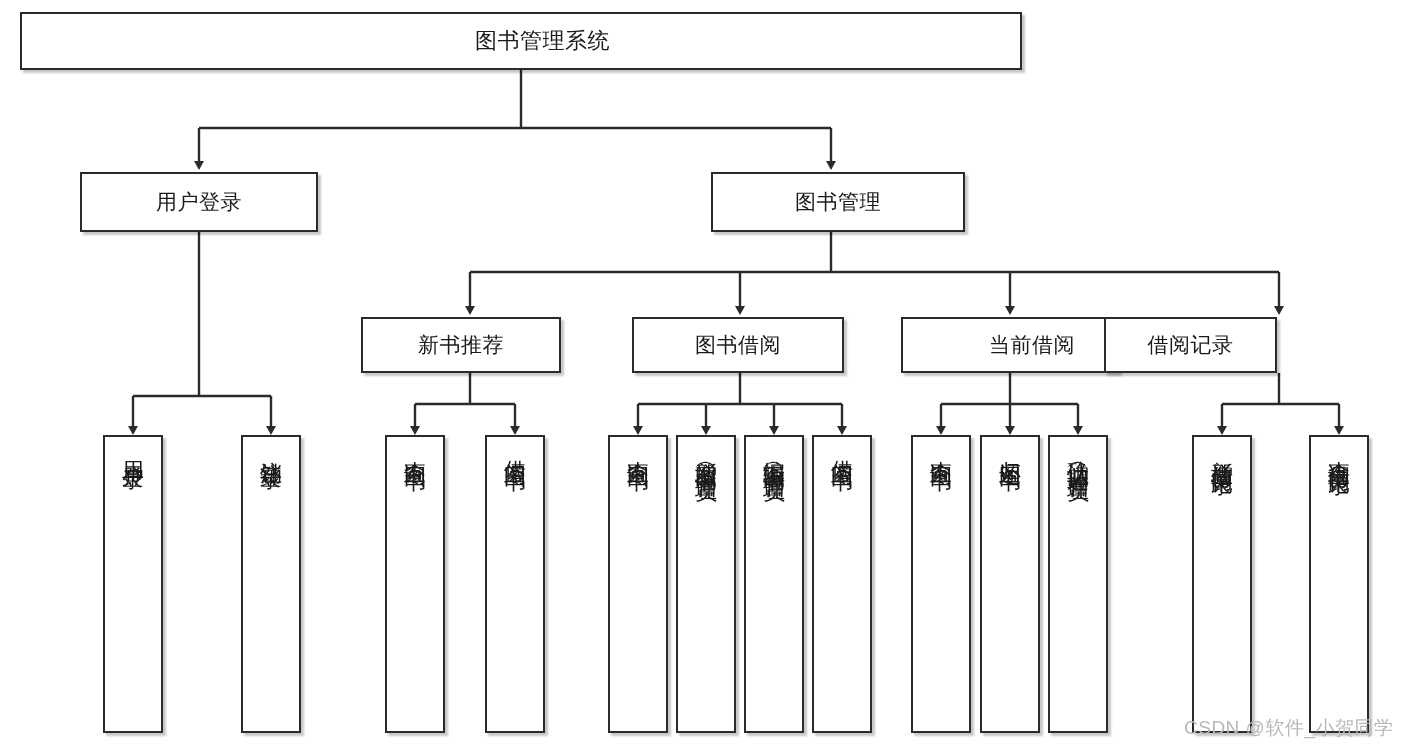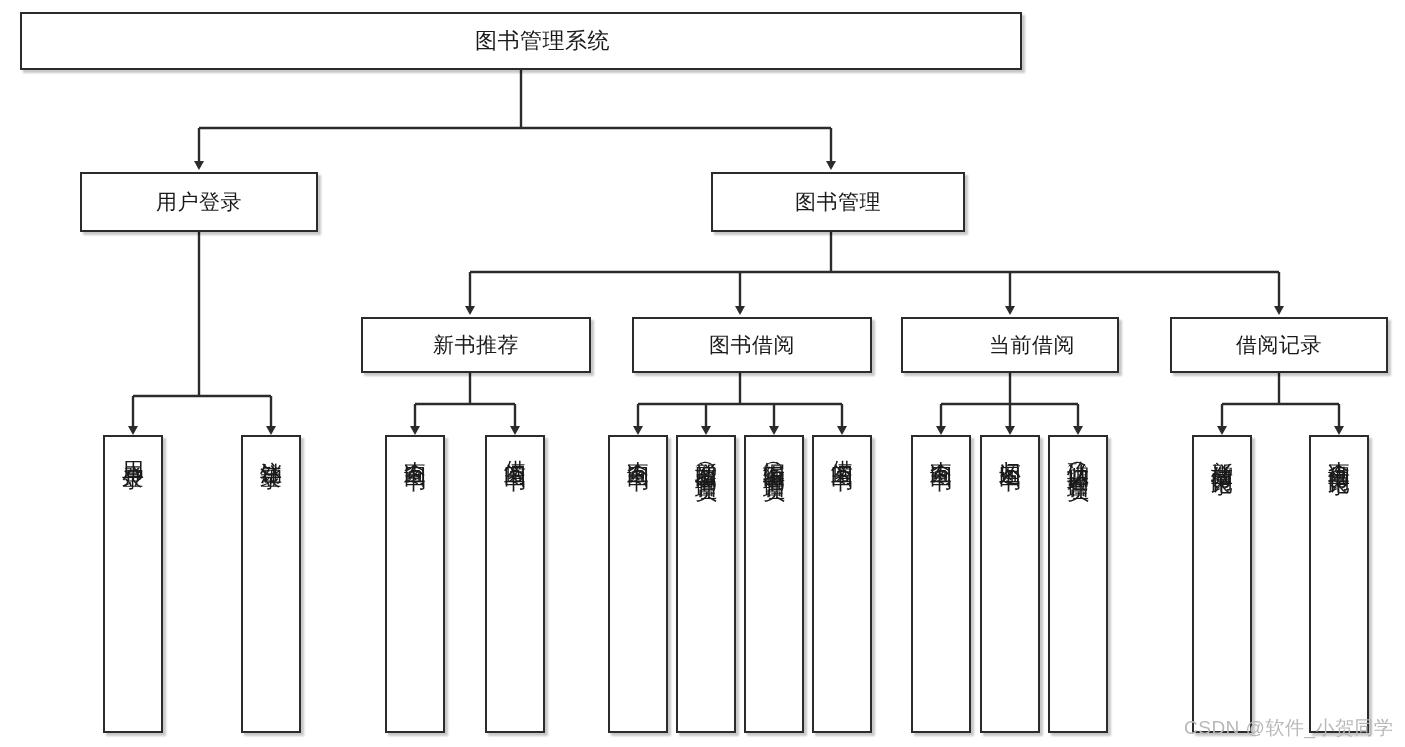--- a/index.html
+++ b/index.html
@@ -132,30 +132,30 @@
     <span class="node-label">图书管理系统</span>
   </div>
 
   <div class="node horiz" style="left:80px; top:172px; width:238px; height:60px;">
     <span class="node-label">用户登录</span>
   </div>
   <div class="node horiz" style="left:711px; top:172px; width:254px; height:60px;">
     <span class="node-label">图书管理</span>
   </div>
 
-  <div class="node horiz" style="left:361px; top:317px; width:230px; height:56px;">
+  <div class="node horiz" style="left:361px; top:317px; width:200px; height:56px;">
     <span class="node-label">新书推荐</span>
   </div>
-  <div class="node horiz" style="left:632px; top:317px; width:240px; height:56px;">
+  <div class="node horiz" style="left:632px; top:317px; width:212px; height:56px;">
     <span class="node-label">图书借阅</span>
   </div>
   <div class="node horiz" style="left:901px; top:317px; width:218px; height:56px;padding-left:44px;">
     <span class="node-label">当前借阅</span>
   </div>
-  <div class="node horiz" style="left:1170px; top:317px; width:218px; height:56px;">
+  <div class="node horiz" style="left:1104px; top:317px; width:173px; height:56px;">
     <span class="node-label">借阅记录</span>
   </div>
 
   <div class="node vert" style="left:103px; top:435px; width:60px; height:298px;">
     <span class="node-label">用户登录</span>
   </div>
   <div class="node vert" style="left:241px; top:435px; width:60px; height:298px;">
     <span class="node-label">注销登录</span>
   </div>
 

